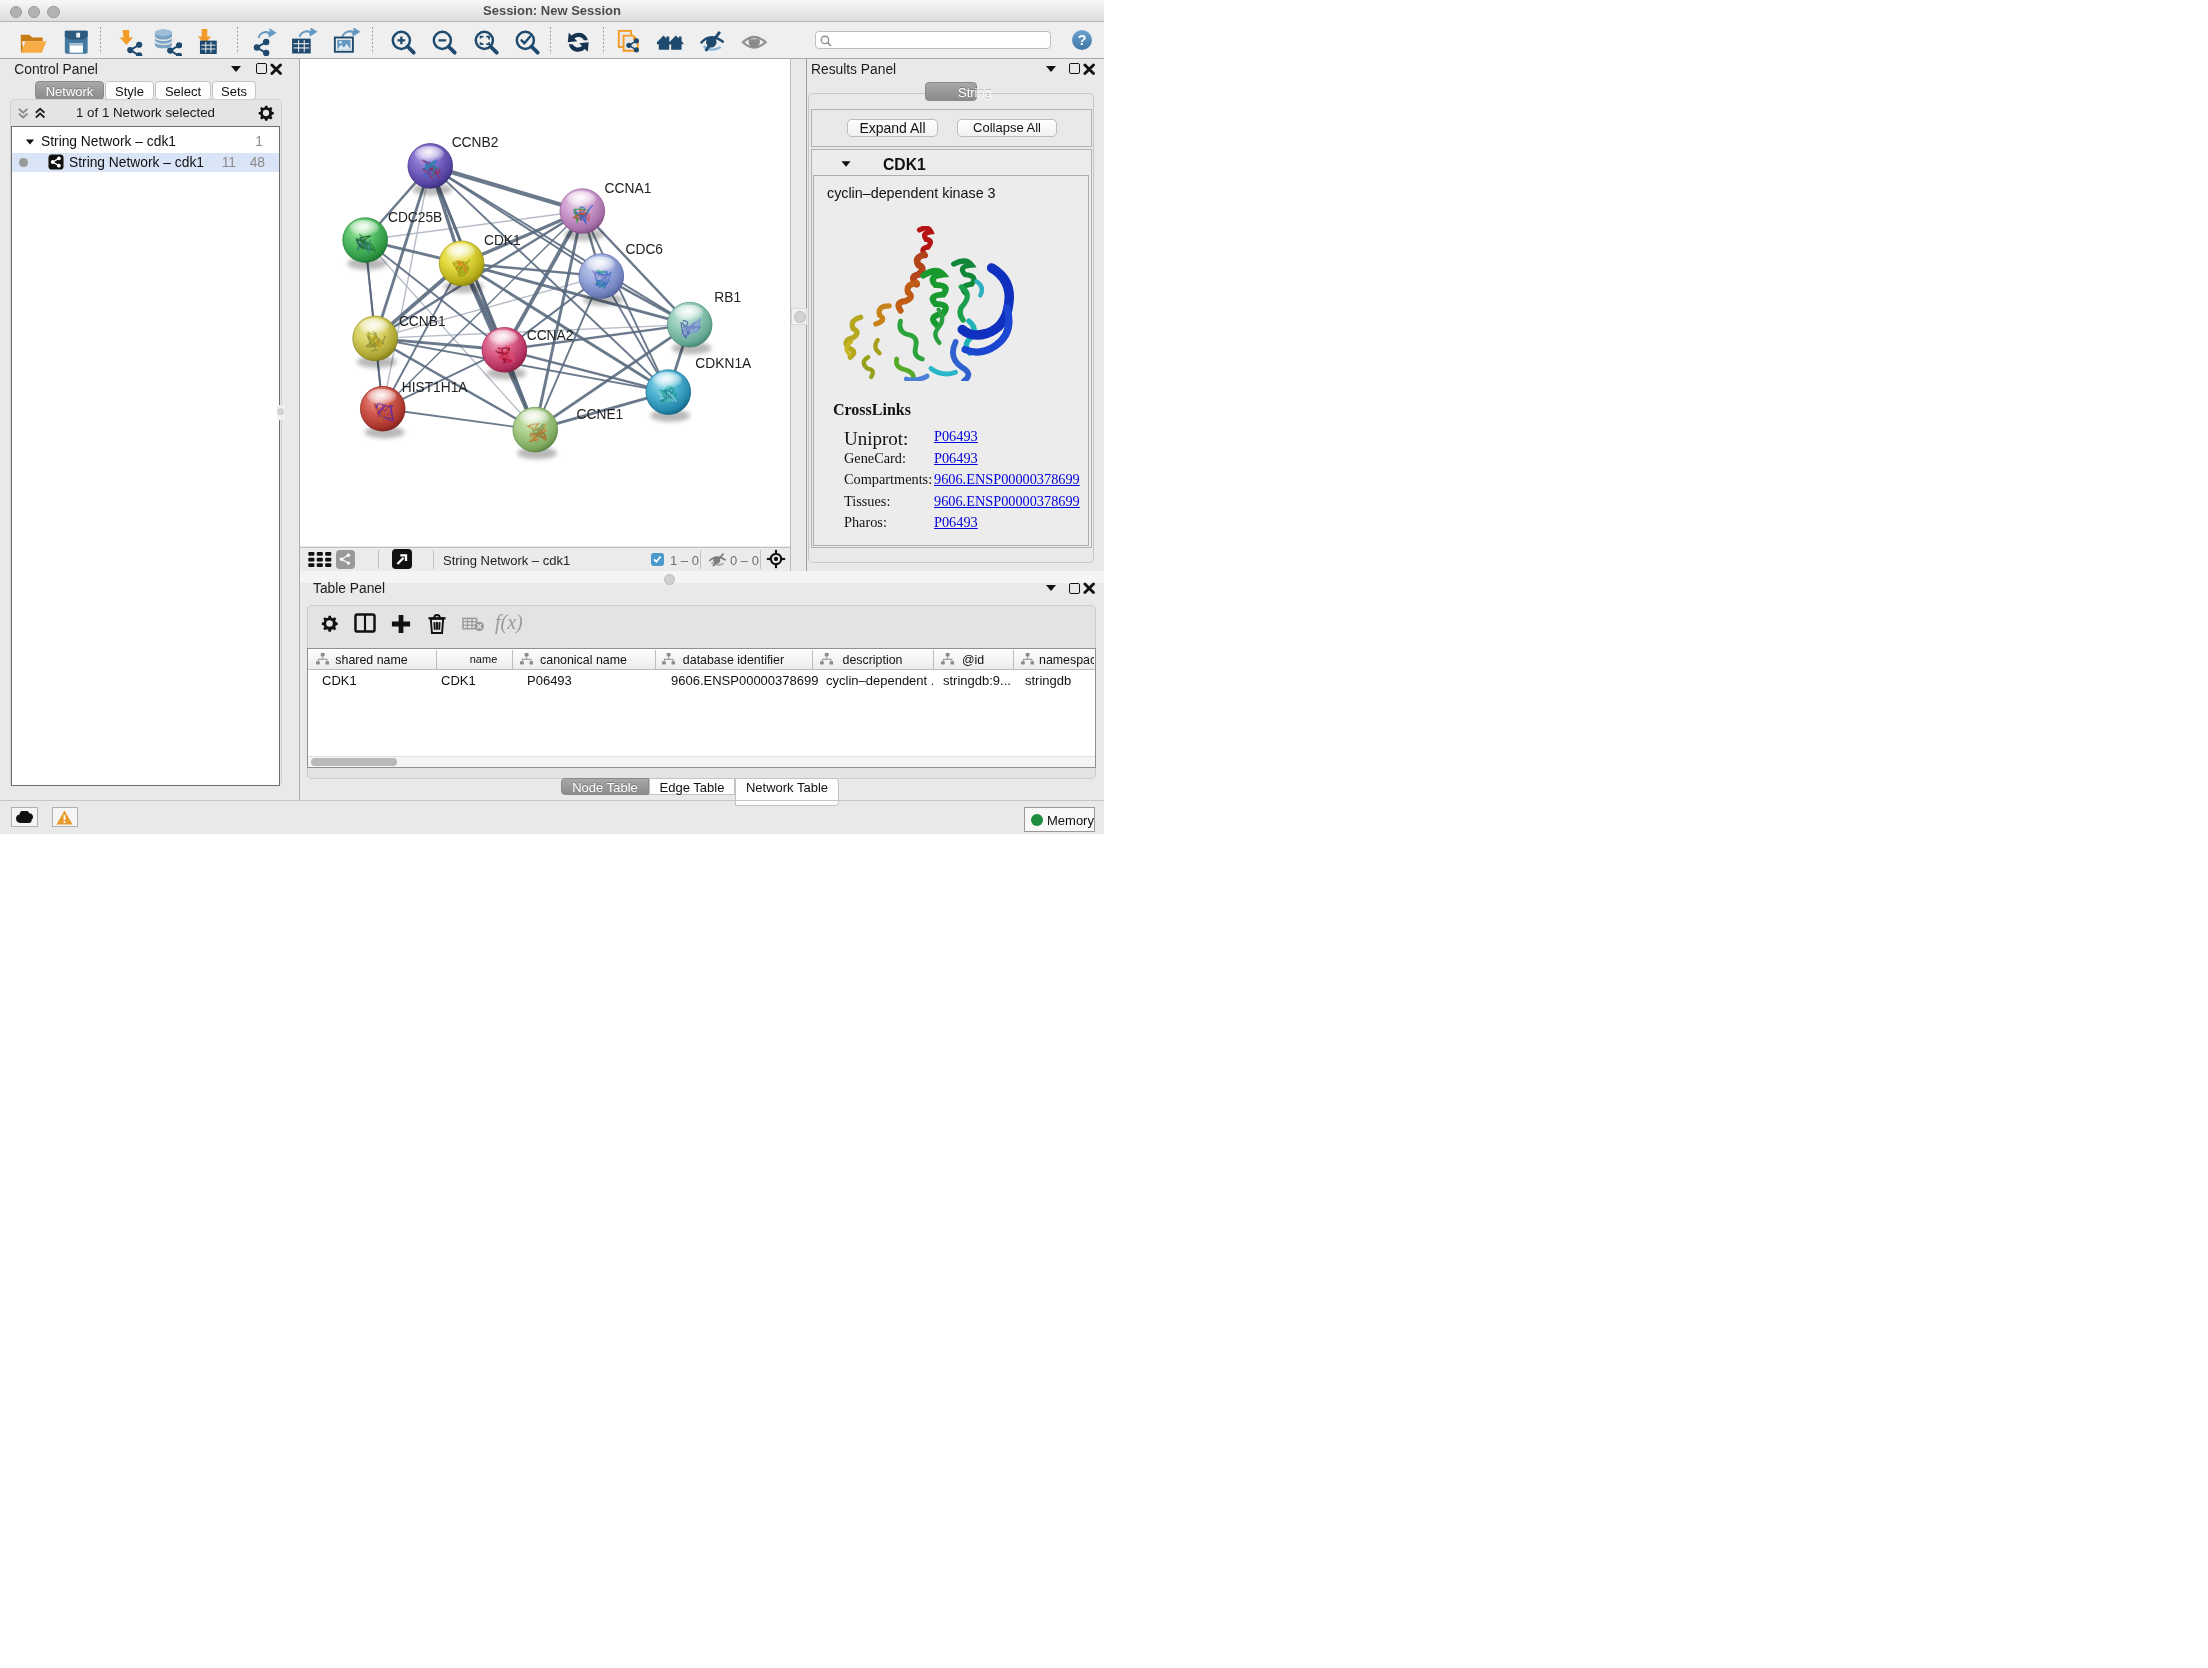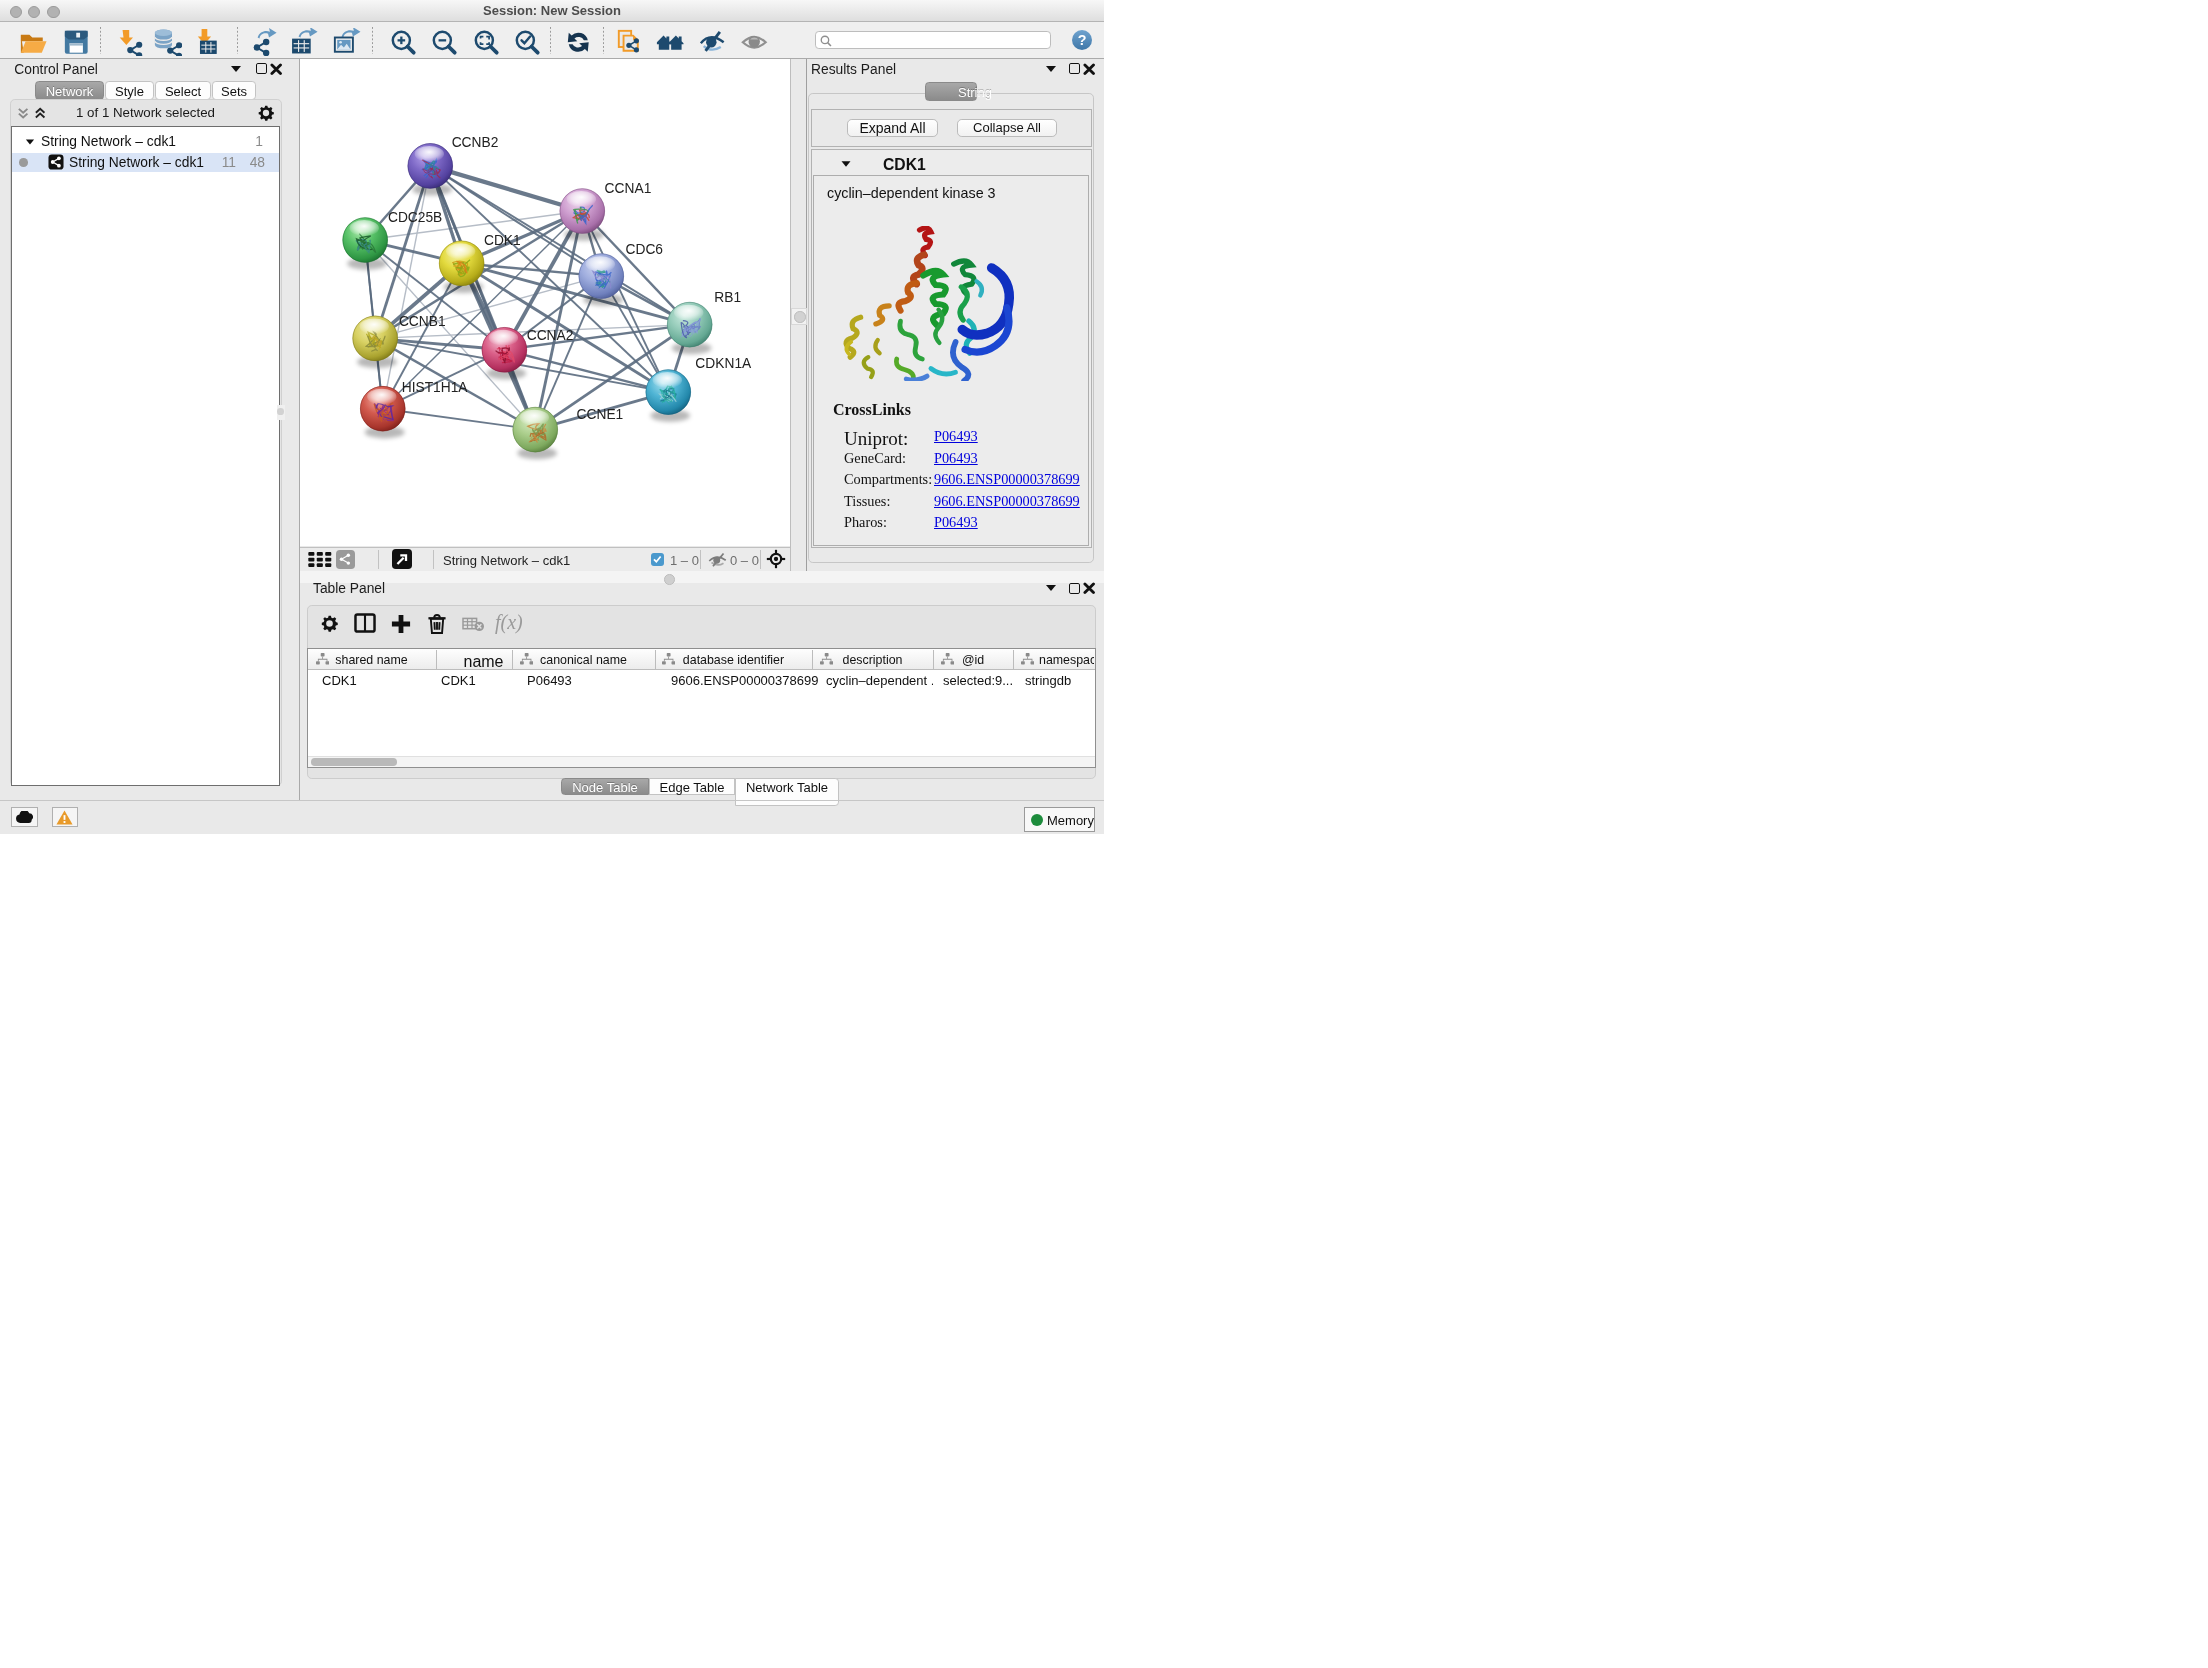--- a/index.html
+++ b/index.html
@@ -679,21 +679,21 @@
 <div class="abs" style="left:308px;top:653px;width:127px;text-align:center;font-size:12.4px;color:#111;">shared name</div>
 <svg class="abs" style="left:316px;top:653px;" width="13.3" height="12.4" viewBox="0 0 14 13">
       <g fill="#8a8a8a">
         <rect x="5" y="0" width="4" height="3.6" rx="0.8"></rect>
         <rect x="0" y="8.6" width="4" height="3.6" rx="0.8"></rect>
         <rect x="10" y="8.6" width="4" height="3.6" rx="0.8"></rect>
         <path d="M6.6 3.6 h0.8 v2.4 h4.6 v2.6 h-0.8 V7 H2.8 v1.6 H2 V6 h4.6 z"></path>
       </g>
     </svg>
 <div class="abs" style="left:512px;top:650px;width:1px;height:20px;background:#bcbcbc;"></div>
-<div class="abs" style="left:436px;top:653px;width:95px;text-align:center;font-size:16px;color:#111;">name</div>
+<div class="abs" style="left:436px;top:653px;width:95px;text-align:center;font-size:11px;color:#111;">name</div>
 <div class="abs" style="left:655px;top:650px;width:1px;height:20px;background:#bcbcbc;"></div>
 <div class="abs" style="left:512px;top:653px;width:143px;text-align:center;font-size:12.4px;color:#111;">canonical name</div>
 <svg class="abs" style="left:520px;top:653px;" width="13.3" height="12.4" viewBox="0 0 14 13">
       <g fill="#8a8a8a">
         <rect x="5" y="0" width="4" height="3.6" rx="0.8"></rect>
         <rect x="0" y="8.6" width="4" height="3.6" rx="0.8"></rect>
         <rect x="10" y="8.6" width="4" height="3.6" rx="0.8"></rect>
         <path d="M6.6 3.6 h0.8 v2.4 h4.6 v2.6 h-0.8 V7 H2.8 v1.6 H2 V6 h4.6 z"></path>
       </g>
     </svg>
@@ -734,21 +734,21 @@
         <rect x="0" y="8.6" width="4" height="3.6" rx="0.8"></rect>
         <rect x="10" y="8.6" width="4" height="3.6" rx="0.8"></rect>
         <path d="M6.6 3.6 h0.8 v2.4 h4.6 v2.6 h-0.8 V7 H2.8 v1.6 H2 V6 h4.6 z"></path>
       </g>
     </svg>
 <div class="abs" style="left:322px;top:673px;width:190px;overflow:hidden;white-space:nowrap;font-size:13px;color:#111;">CDK1</div>
 <div class="abs" style="left:441px;top:673px;width:190px;overflow:hidden;white-space:nowrap;font-size:13px;color:#111;">CDK1</div>
 <div class="abs" style="left:527px;top:673px;width:190px;overflow:hidden;white-space:nowrap;font-size:13px;color:#111;">P06493</div>
 <div class="abs" style="left:671px;top:673px;width:190px;overflow:hidden;white-space:nowrap;font-size:13px;color:#111;">9606.ENSP00000378699</div>
 <div class="abs" style="left:826px;top:673px;width:107px;overflow:hidden;white-space:nowrap;font-size:13px;color:#111;">cyclin–dependent ...</div>
-<div class="abs" style="left:943px;top:673px;width:190px;overflow:hidden;white-space:nowrap;font-size:13px;color:#111;">selected:9...</div>
+<div class="abs" style="left:943px;top:673px;width:190px;overflow:hidden;white-space:nowrap;font-size:13px;color:#111;">stringdb:9...</div>
 <div class="abs" style="left:1025px;top:673px;width:190px;overflow:hidden;white-space:nowrap;font-size:13px;color:#111;">stringdb</div>
 
 <div class="abs" style="left:308px;top:756px;width:787px;height:11.4px;background:#f4f4f4;border-top:1px solid #e0e0e0;box-sizing:border-box;"></div>
 <div class="abs" style="left:311px;top:758px;width:86px;height:7.6px;border-radius:3.8px;background:#b9b9b9;"></div>
 <div class="abs tab sel" style="left:561px;top:778px;width:88px;height:17px;line-height:17px;border-radius:3.8px 0 0 3.8px;">Node Table</div>
 <div class="abs tab" style="left:649px;top:778px;width:86px;height:17px;line-height:17px;border-radius:0;">Edge Table</div>
 <div class="abs tab" style="left:735px;top:778px;width:104px;height:28px;line-height:17px;border-radius:0 3.8px 3.8px 0;">Network Table</div>
 
 <div class="abs" style="left:0;top:800px;width:1104px;height:1px;background:#c6c6c6;"></div>
 <div class="abs" style="left:10.5px;top:807px;width:27.6px;height:20px;background:#f5f5f5;border:1px solid #b0b0b0;box-sizing:border-box;"></div>

